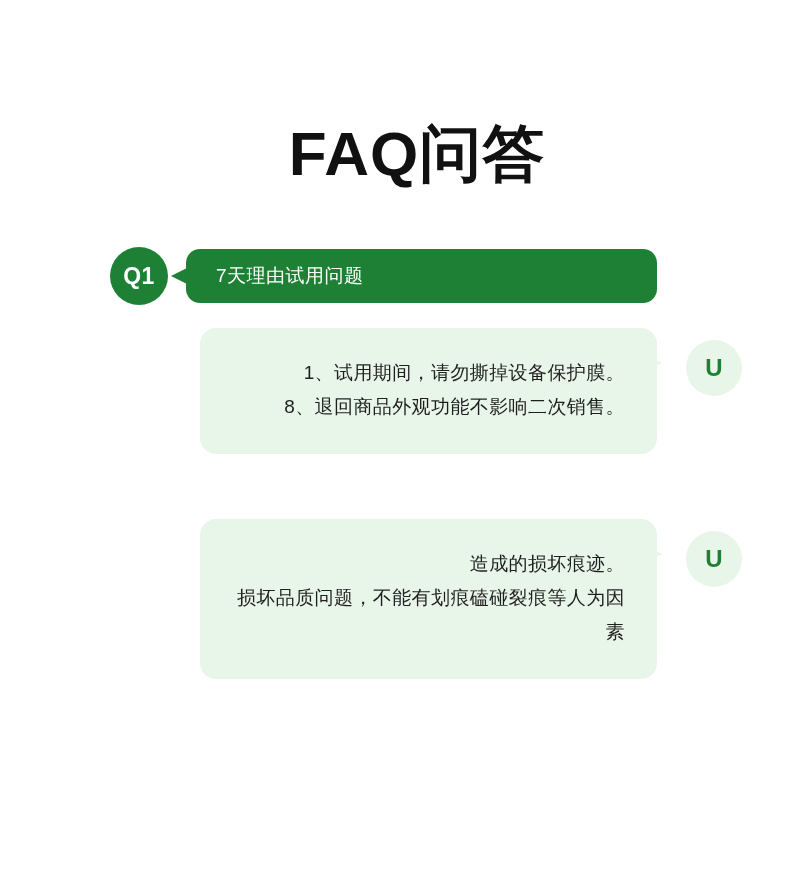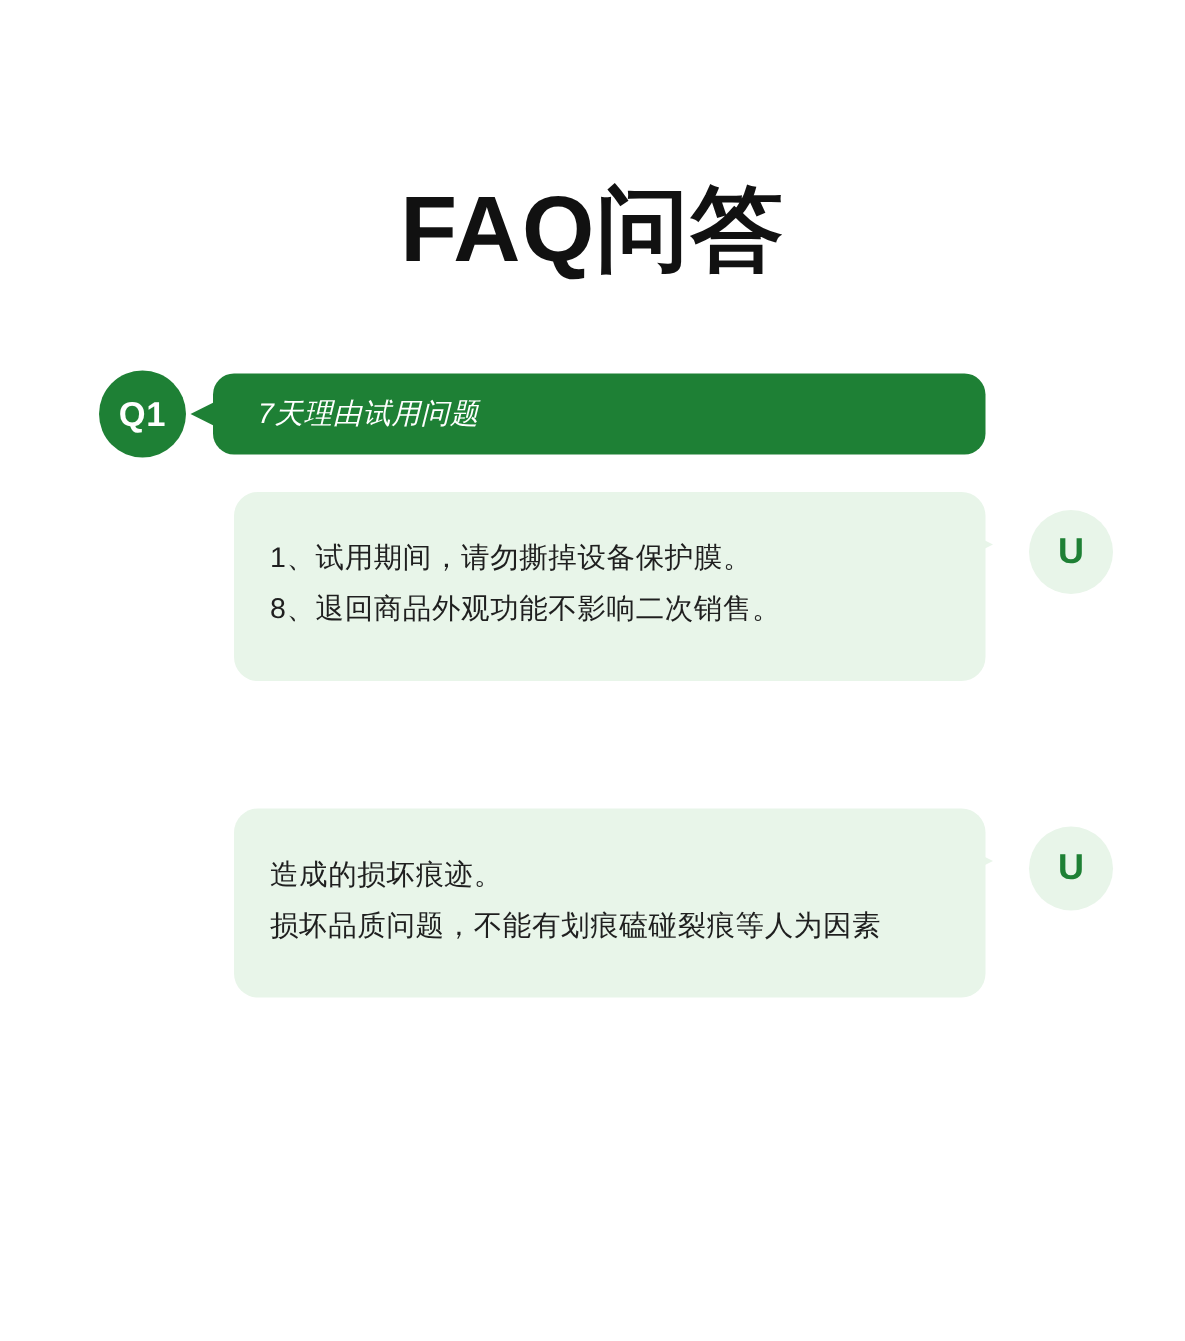--- a/index.html
+++ b/index.html
@@ -12,37 +12,37 @@
     background: #ffffff;
     font-family: "Liberation Sans", "DejaVu Sans", sans-serif;
     color: #222222;
     overflow: hidden;
   }
   .page {
     position: relative;
     width: 790px;
     height: 894px;
     box-sizing: border-box;
+    padding-left: 44px;
   }
   .page-title {
     text-align: center;
     font-size: 62px;
     font-weight: bold;
     letter-spacing: 1px;
     color: #111111;
     margin: 0;
     padding-top: 118px;
     line-height: 1.15;
   }
   .faq-list {
     margin-top: 58px;
   }
   .faq-item {
     position: relative;
-    margin-bottom: 20px;
   }
   
   .q-row {
     position: relative;
     height: 62px;
   }
   .q-badge {
     position: absolute;
     left: 66px;
     top: 0;
@@ -69,37 +69,37 @@
     border-radius: 14px;
     display: flex;
     align-items: center;
     z-index: 2;
   }
   .q-bubble .q-text {
     color: #ffffff;
     font-size: 19px;
     padding-left: 30px;
     letter-spacing: 0.5px;
-    font-style: italic;
   }
   .q-tail {
     position: absolute;
     left: 127px;
     top: 20px;
     width: 0;
     height: 0;
     border-top: 9px solid transparent;
     border-bottom: 9px solid transparent;
     border-right: 18px solid #1e8035;
     z-index: 2;
   }
   
   .a-row {
     position: relative;
     margin-top: 19px;
+    text-align: right;
   }
   .a-bubble {
     margin-left: 156px;
     margin-right: 133px;
     background: #e8f5e9;
     border-radius: 16px;
     padding: 28px 32px 30px 24px;
     box-sizing: border-box;
   }
   .a-line {

